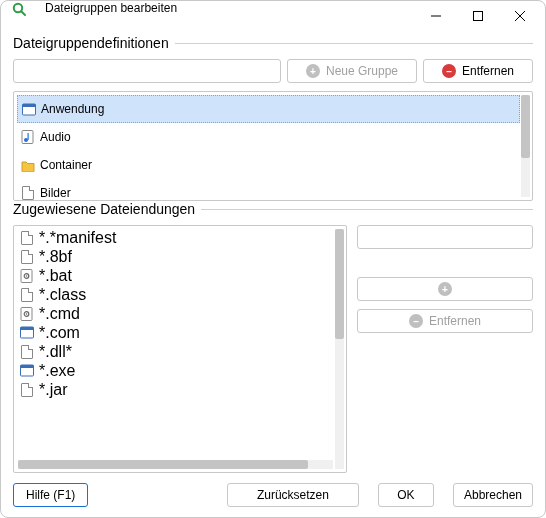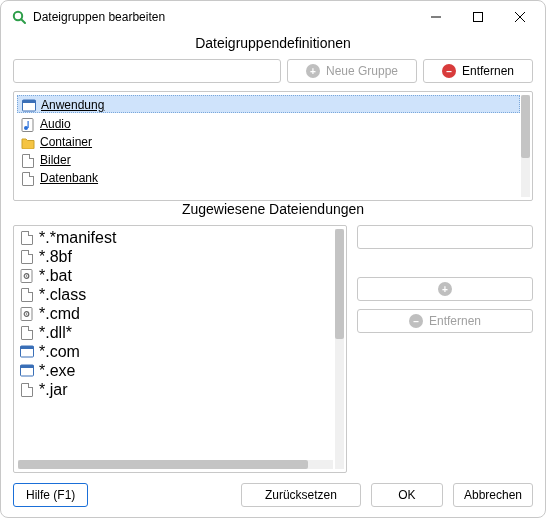--- a/index.html
+++ b/index.html
@@ -1,58 +1,58 @@
 <!DOCTYPE html>
 <html><head>
 <meta charset="utf-8">
 <style>
 * { box-sizing: border-box; margin: 0; padding: 0; font-family: "Segoe UI", Tahoma, sans-serif; font-size: 12px; }
 html, body { width: 546px; height: 518px; background: #fff; }
 .window { width: 546px; height: 518px; background: #fff; border: 1px solid #c8c8c8; border-radius: 8px; display: flex; flex-direction: column; overflow: hidden; }
-.titlebar { height: 32px; display: flex; align-items: center; padding: 0 4px 0 10px; }
+.titlebar { height: 32px; display: flex; padding: 0 4px 0 10px; gap: 12px; }
 .titlebar .appicon { width: 16px; height: 16px; margin-right: 6px; display: flex; align-items: center; justify-content: center; }
 .titlebar .title { flex: 1; font-size: 12px; color: #000; }
 .winbtns { display: flex; }
 .winbtn { width: 42px; height: 30px; display: flex; align-items: center; justify-content: center; color: #000; }
 .content { flex: 1; padding: 0 12px 10px 12px; display: flex; flex-direction: column; }
-.section-title-row { display: flex; align-items: center; margin-top: 2px; flex-direction: column; }
+.section-title-row { display: flex; align-items: center; margin-top: 2px; }
 .section-title { font-size: 14px; color: #000; white-space: nowrap; }
 .section-line { flex: 1; height: 1px; background: #d0d0d0; margin-left: 6px; }
 .row1 { display: flex; gap: 6px; margin-top: 8px; }
 .textinput { height: 24px; border: 1px solid #c8c8c8; border-radius: 3px; padding: 0 6px; background: #fff; }
 .btn { height: 24px; border: 1px solid #c8c8c8; border-radius: 3px; background: #fff; display: flex; align-items: center; justify-content: center; gap: 6px; padding: 0 10px; color: #000; }
 .btn.disabled { color: #a0a0a0; }
 .btn .iconcircle { width: 14px; height: 14px; border-radius: 50%; display: flex; align-items: center; justify-content: center; font-size: 10px; font-weight: bold; color: #fff; }
 .iconcircle.gray { background: #bfbfbf; }
 .iconcircle.red { background: #d83b3b; }
 .listbox { margin-top: 8px; border: 1px solid #c8c8c8; border-radius: 2px; background: #fff; position: relative; overflow: hidden; }
 .listbox.groups { height: 110px; }
 .grouplist { position: absolute; left: 3px; right: 12px; top: 3px; }
-.group-item { height: 18px; display: flex; align-items: flex-end; padding: 0 4px; gap: 5px; text-decoration: underline; }
+.group-item { height: 28px; display: flex; align-items: center; padding: 0 4px; gap: 5px; }
 .group-item.selected { background: #cfe3fb; border: 1px dotted #7aa7da; }
 .group-item .gicon { width: 14px; height: 13px; display: flex; align-items: center; justify-content: center; }
 .group-item .glabel { font-size: 12px; color: #000; }
 .scroll-track { position: absolute; right: 2px; top: 3px; bottom: 3px; width: 9px; background: #f0f0f0; }
 .scroll-thumb { position: absolute; left: 0; right: 0; background: #c4c4c4; border-radius: 2px; }
 .lower { display: flex; gap: 10px; margin-top: 8px; flex: 1; min-height: 0; }
 .extbox { flex: 1; border: 1px solid #c8c8c8; border-radius: 2px; background: #fff; position: relative; overflow: hidden; }
 .extlist { position: absolute; left: 4px; right: 13px; top: 2px; bottom: 14px; overflow: hidden; }
 .ext-item { height: 19px; display: flex; align-items: center; gap: 5px; padding: 0 2px; }
 .ext-item .eicon { width: 14px; height: 14px; display: flex; align-items: center; justify-content: center; }
 .ext-item .elabel { font-size: 16px; color: #000; }
 .hscroll { position: absolute; left: 4px; right: 13px; bottom: 3px; height: 9px; background: #f0f0f0; }
 .hscroll .hthumb { position: absolute; top: 0; bottom: 0; left: 0; width: 92%; background: #c4c4c4; border-radius: 2px; }
 .rightcol { width: 176px; display: flex; flex-direction: column; gap: 8px; }
 .rightcol .spacer { height: 12px; }
-.footer { display: flex; gap: 10px; padding-top: 10px; align-items: flex-end; }
+.footer { display: flex; gap: 19px; padding-top: 10px; align-items: flex-end; }
 .footer .btn { height: 24px; }
 .footer .btn.small { padding: 0 12px; }
 .footer-spacer { flex: 1; }
-.btn.wide { width: 120px; justify-content: center; margin-left: 34px; }
-.btn.ok { width: 72px; justify-content: center; }
+.btn.wide { width: 132px; justify-content: center; margin-left: 34px; }
+.btn.ok { width: 56px; justify-content: center; }
 .fileicon { width: 12px; height: 14px; border: 1px solid #888; border-radius: 1px; position: relative; background: #fff; }
 .fileicon::after { content: ""; position: absolute; right: -1px; top: -1px; width: 4px; height: 4px; background: #fff; border-left: 1px solid #888; border-bottom: 1px solid #888; }
 </style>
 </head>
 <body>
 
 <div class="window">
   <div class="titlebar">
     <span class="appicon">
       <svg width="16" height="16" viewBox="0 0 16 16">
@@ -187,32 +187,32 @@
                 <svg width="14" height="14" viewBox="0 0 14 14">
                   <rect x="1" y="0.5" width="11" height="13" rx="1" fill="#fff" stroke="#888"></rect>
                   <circle cx="6.5" cy="7" r="2.3" fill="none" stroke="#666" stroke-width="1.2"></circle>
                   <circle cx="6.5" cy="7" r="0.8" fill="#666"></circle>
                 </svg>
               </span>
               <span class="elabel">*.cmd</span>
             </div>
             <div class="ext-item">
               <span class="eicon">
-                <div class="fileicon"></div>
-              </span>
-              <span class="elabel">*.dll*</span>
-            </div>
-            <div class="ext-item">
-              <span class="eicon">
                 <svg width="14" height="13" viewBox="0 0 14 13">
                   <rect x="0.5" y="1" width="13" height="11" rx="1" fill="#fff" stroke="#3a6fb7"></rect>
                   <rect x="0.5" y="1" width="13" height="3" fill="#3a6fb7"></rect>
                 </svg>
               </span>
               <span class="elabel">*.com</span>
+            </div>
+            <div class="ext-item">
+              <span class="eicon">
+                <div class="fileicon"></div>
+              </span>
+              <span class="elabel">*.dll*</span>
             </div>
             <div class="ext-item">
               <span class="eicon">
                 <svg width="14" height="13" viewBox="0 0 14 13">
                   <rect x="0.5" y="1" width="13" height="11" rx="1" fill="#fff" stroke="#3a6fb7"></rect>
                   <rect x="0.5" y="1" width="13" height="3" fill="#3a6fb7"></rect>
                 </svg>
               </span>
               <span class="elabel">*.exe</span>
             </div>

